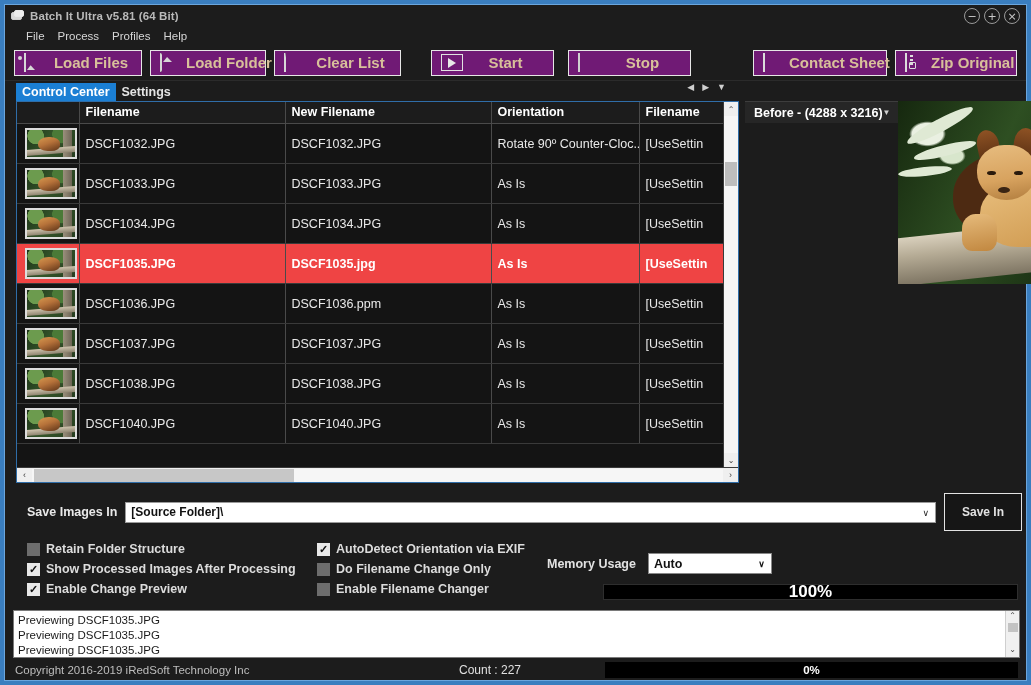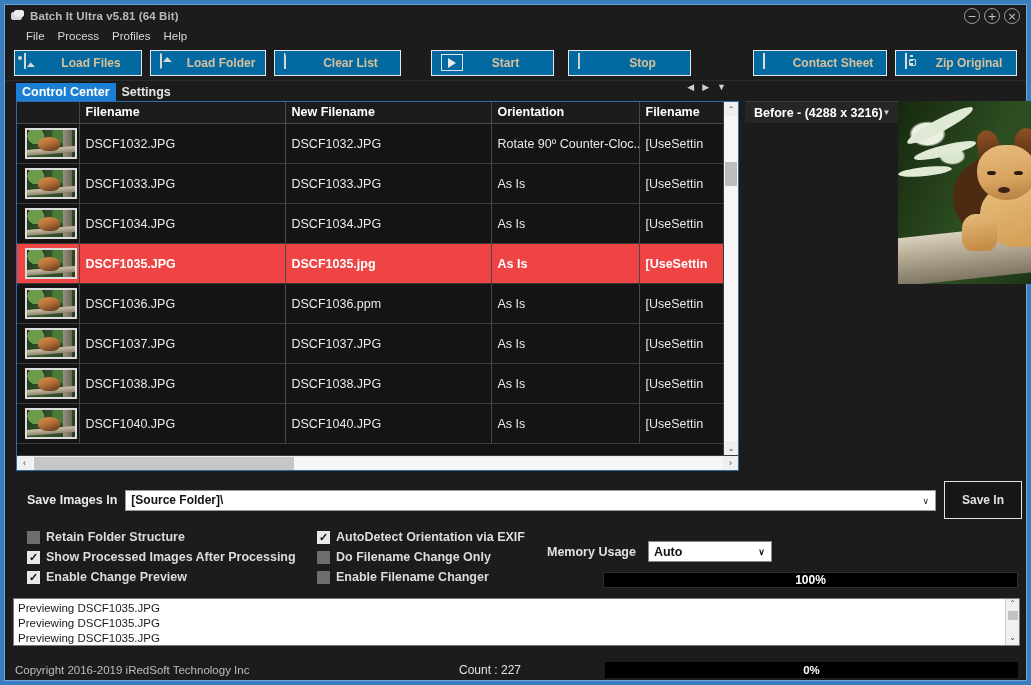--- a/index.html
+++ b/index.html
@@ -48,23 +48,23 @@
   }
   .menubar span { font-size: 11.5px; color: #d6d6d6; }
 
   
   .toolbar {
     height: 36px; flex: none; display: flex; align-items: center;
     padding: 0 9px; gap: 8px; background: #1c1c1c;
     border-bottom: 1px solid #2b2b2b;
   }
   .tbtn {
-    height: 26px; border: 1px solid #e6e6e6; background: #0369a1;
+    height: 26px; border: 1px solid #e6e6e6; background: #701a75;
     display: flex; align-items: center; gap: 7px;
-    padding: 0 9px; color: #d8c09a; font-size: 12px; font-weight: bold;
+    padding: 0 9px; color: #d8c09a; font-size: 15px; font-weight: bold;
     white-space: nowrap;
   }
   .tbtn .lbl { flex: 1; text-align: center; }
   .spacer { flex: 1; }
 
   
   .ic { width: 19px; height: 17px; position: relative; flex: none; }
   .ic-img { border:1.5px solid #d7d7d7; background:#3a3a3a; width:19px; height:16px; position:relative;}
   .ic-img::before{ content:""; position:absolute; left:2px; bottom:1px; width:8px; height:6px;
      background:#d7d7d7; clip-path: polygon(0 100%,45% 20%,100% 100%); }
@@ -248,24 +248,24 @@
   .memcol { display:flex; flex-direction:column; padding-top: 14px; flex:1; }
   .memrow { display: flex; align-items: center; gap: 12px; }
   .memrow .lab { font-size: 12.5px; font-weight: bold; color: #e2e2e2; }
   .memsel { width: 124px; height: 21px; background: #ffffff; border: 1px solid #888;
     display: flex; align-items: center; padding-left: 5px; position: relative;
     font-size: 12.5px; font-weight: bold; color: #111; }
   .memsel .caret { position: absolute; right: 6px; font-size: 9px; }
   .progwrap { margin: 10px 8px 0 0; align-self:flex-end; width: 415px; }
   .progbar { height: 16px; background: #000000; border: 1px solid #2e2e2e;
     display: flex; align-items: center; justify-content: center;
-    color: #ffffff; font-size: 12px; font-weight: bold; }
-
-  
-  .logwrap { flex: none; margin: 4px 6px 12px 8px; display: flex;
+    color: #ffffff; font-size: 17px; font-weight: bold; }
+
+  
+  .logwrap { flex: none; margin: 4px 6px 0 8px; display: flex;
     border: 1px solid #7a7a7a; background: #ffffff; height: 48px; }
   .log { flex: 1; padding: 2px 0 0 4px; overflow: hidden; }
   .log div { font-size: 11.5px; color: #1a1a1a; line-height: 15px; }
   .logscroll { width: 14px; background: #f0f0f0; display: flex;
     flex-direction: column; justify-content: space-between; align-items: center;
     border-left: 1px solid #cfcfcf; }
   .logscroll .a { font-size: 8px; color: #444; height: 12px; }
   .logscroll .th { width: 10px; height: 9px; background: #c3c3c3; margin-top:-14px;}
 
   

